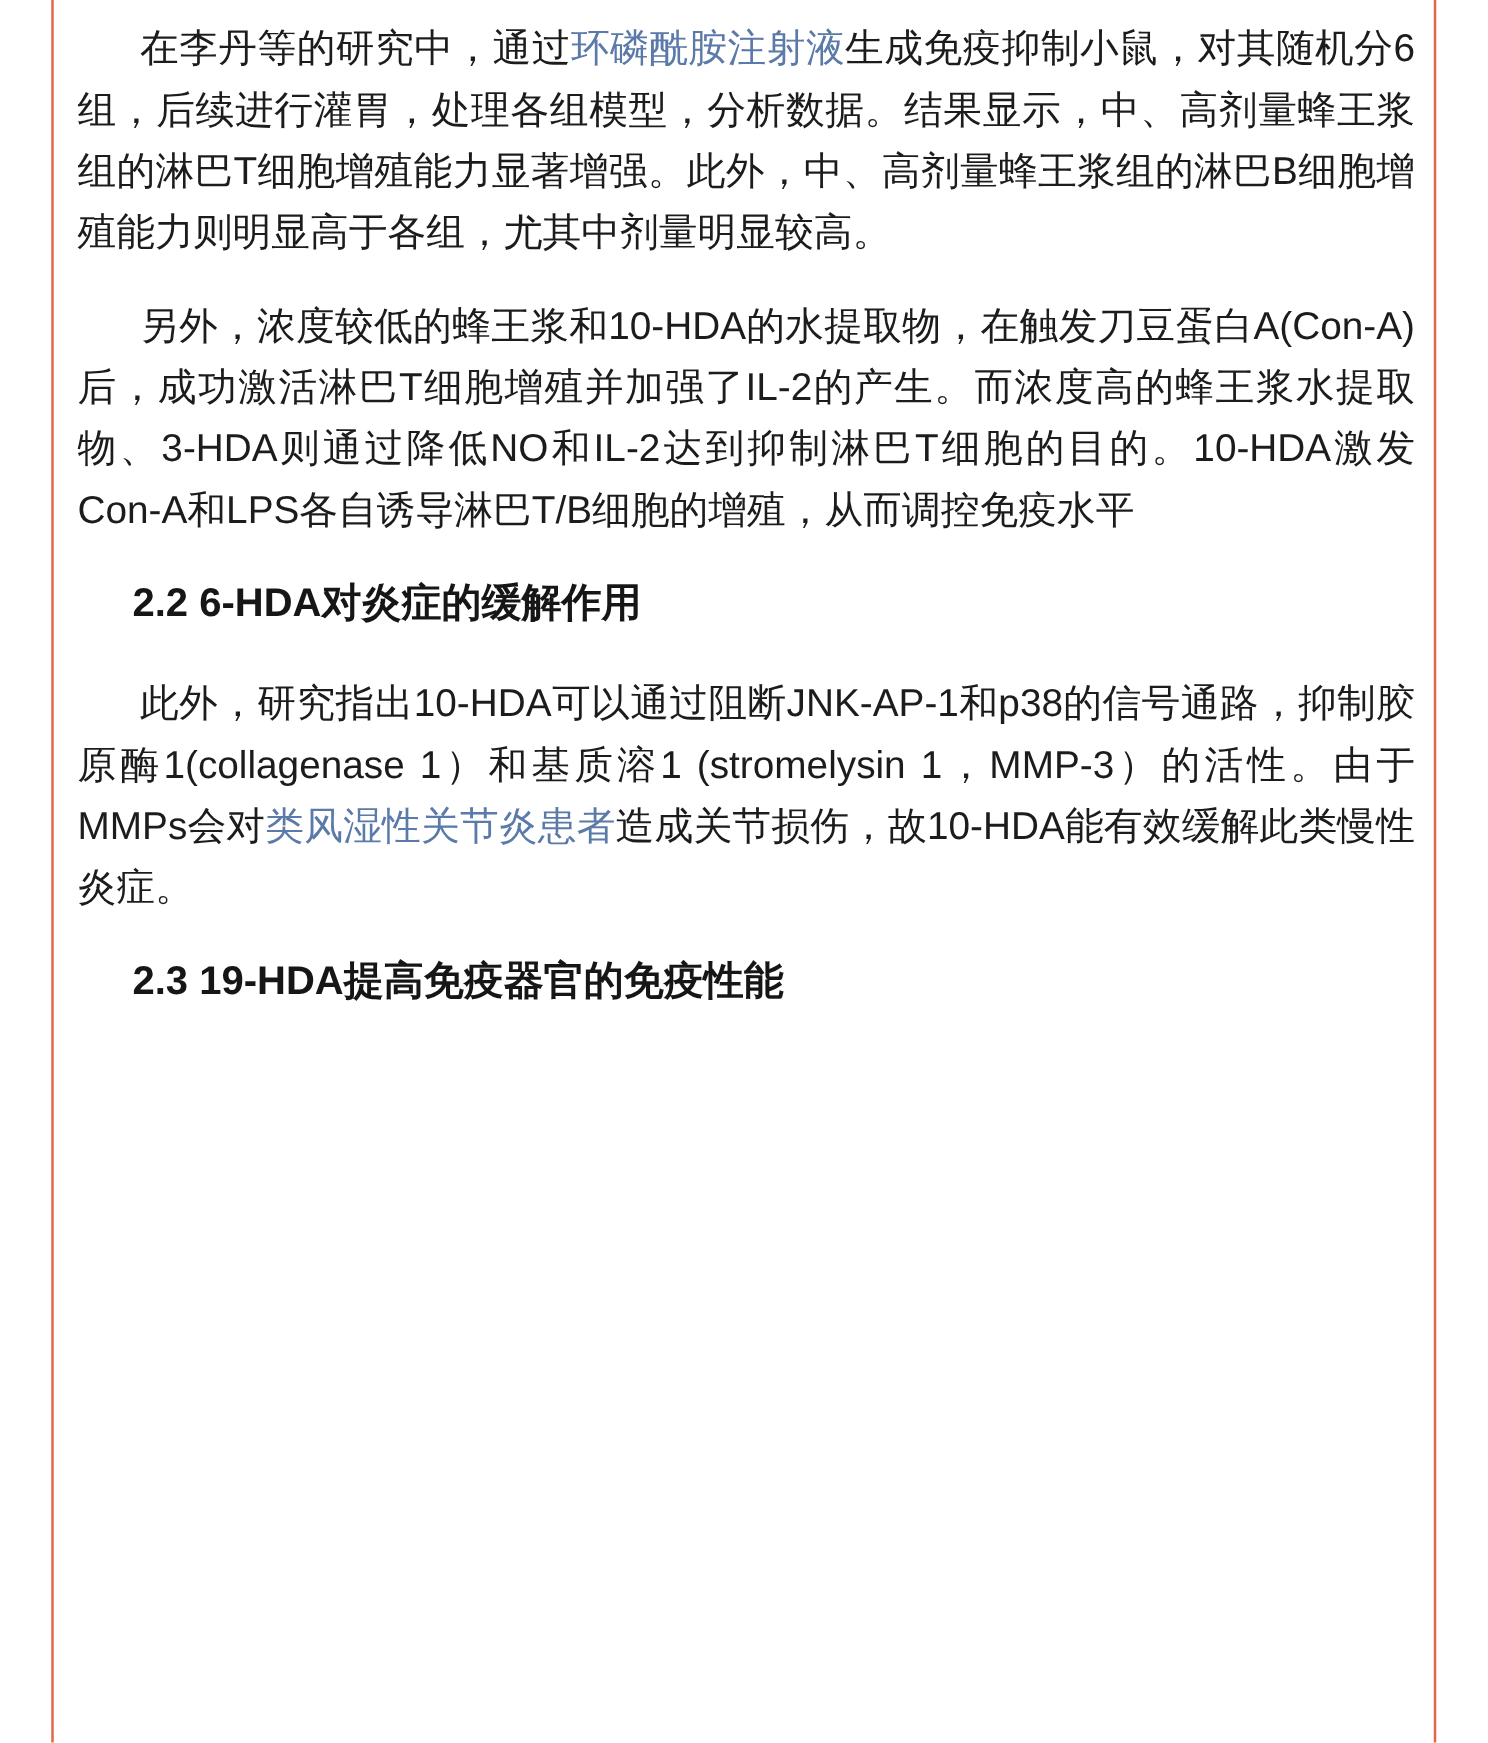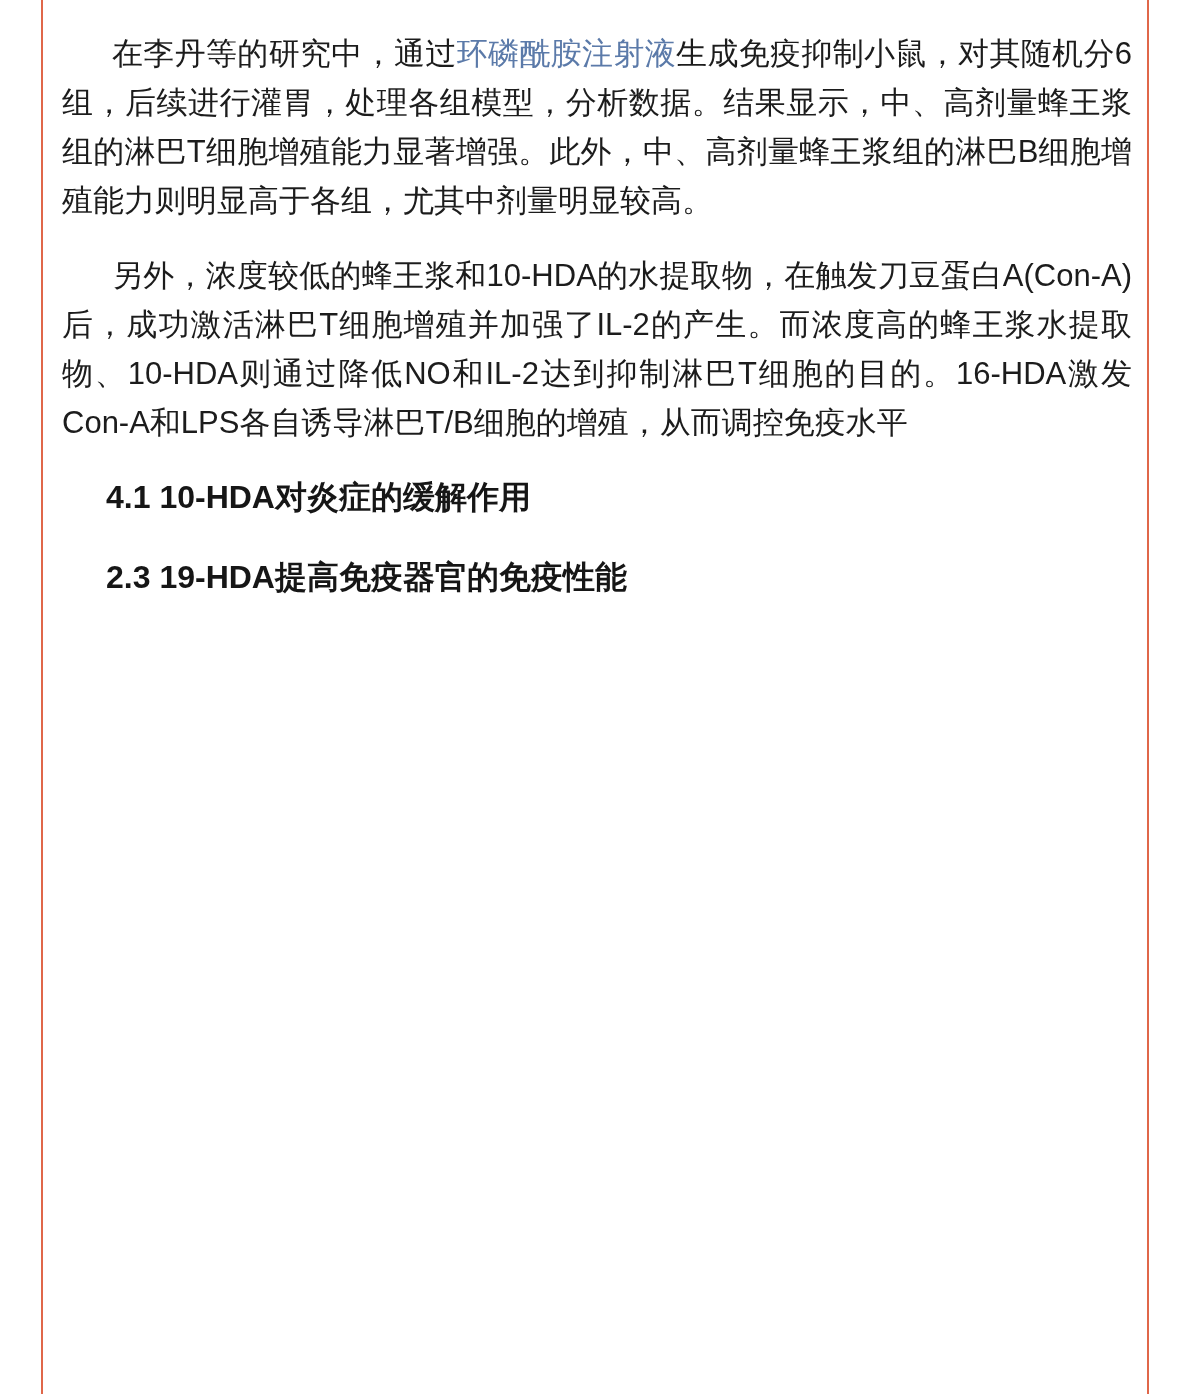--- a/index.html
+++ b/index.html
@@ -17,21 +17,21 @@
   .edge-left  { left: 41px; }
   .edge-right { left: 1147px; }
   .article {
     position: absolute; left: 62px; top: 0; width: 1070px;
     padding-top: 14px;
     color: var(--text, #1c1c1c);
     font-size: 31px; line-height: 49px;
     text-align: justify;
   }
   .para {
-    margin: 15px 0 26px 0;
+    margin: 0 0 26px 0;
     text-indent: 50px;
     word-break: break-word;
   }
   .heading {
     margin: 21px 0 31px 0;
     padding-left: 44px;
     font-size: 32px; line-height: 49px;
     font-weight: 700;
     color: var(--heading, #161616);
   }
@@ -41,24 +41,25 @@
 <body>
 
 <div class="page">
   <div class="edge-line edge-left"></div>
   <div class="edge-line edge-right"></div>
 
   <main class="article">
 
     <p class="para"><span>在李丹等的研究中，通过</span><a class="link">环磷酰胺注射液</a><span>生成免疫抑制小鼠，对其随机分6组，后续进行灌胃，处理各组模型，分析数据。结果显示，中、高剂量蜂王浆组的淋巴T细胞增殖能力显著增强。此外，中、高剂量蜂王浆组的淋巴B细胞增殖能力则明显高于各组，尤其中剂量明显较高。</span></p>
 
-    <p class="para"><span>另外，浓度较低的蜂王浆和10-HDA的水提取物，在触发刀豆蛋白A(Con-A)后，成功激活淋巴T细胞增殖并加强了IL-2的产生。而浓度高的蜂王浆水提取物、10-HDA则通过降低NO和IL-2达到抑制淋巴T细胞的目的。16-HDA激发Con-A和LPS各自诱导淋巴T/B细胞的增殖，从而调控免疫水平</span></p>
+    <p class="para"><span>另外，浓度较低的蜂王浆和10-HDA的水提取物，在触发刀豆蛋白A(Con-A)后，成功激活淋巴T细胞增殖并加强了IL-2的产生。而浓度高的蜂王浆水提取物、3-HDA则通过降低NO和IL-2达到抑制淋巴T细胞的目的。10-HDA激发Con-A和LPS各自诱导淋巴T/B细胞的增殖，从而调控免疫水平</span></p>
 
-    <h3 class="heading">4.1 10-HDA对炎症的缓解作用</h3>
+    <h3 class="heading">2.2 6-HDA对炎症的缓解作用</h3>
 
 
+    <p class="para"><span>此外，研究指出10-HDA可以通过阻断JNK-AP-1和p38的信号通路，抑制胶原酶1(collagenase 1）和基质溶1 (stromelysin 1，MMP-3）的活性。由于MMPs会对</span><a class="link">类风湿性关节炎患者</a><span>造成关节损伤，故10-HDA能有效缓解此类慢性炎症。</span></p>
 
 
     <h3 class="heading">2.3 19-HDA提高免疫器官的免疫性能</h3>
 
 
   </main>
 </div>
 
 </body></html>

